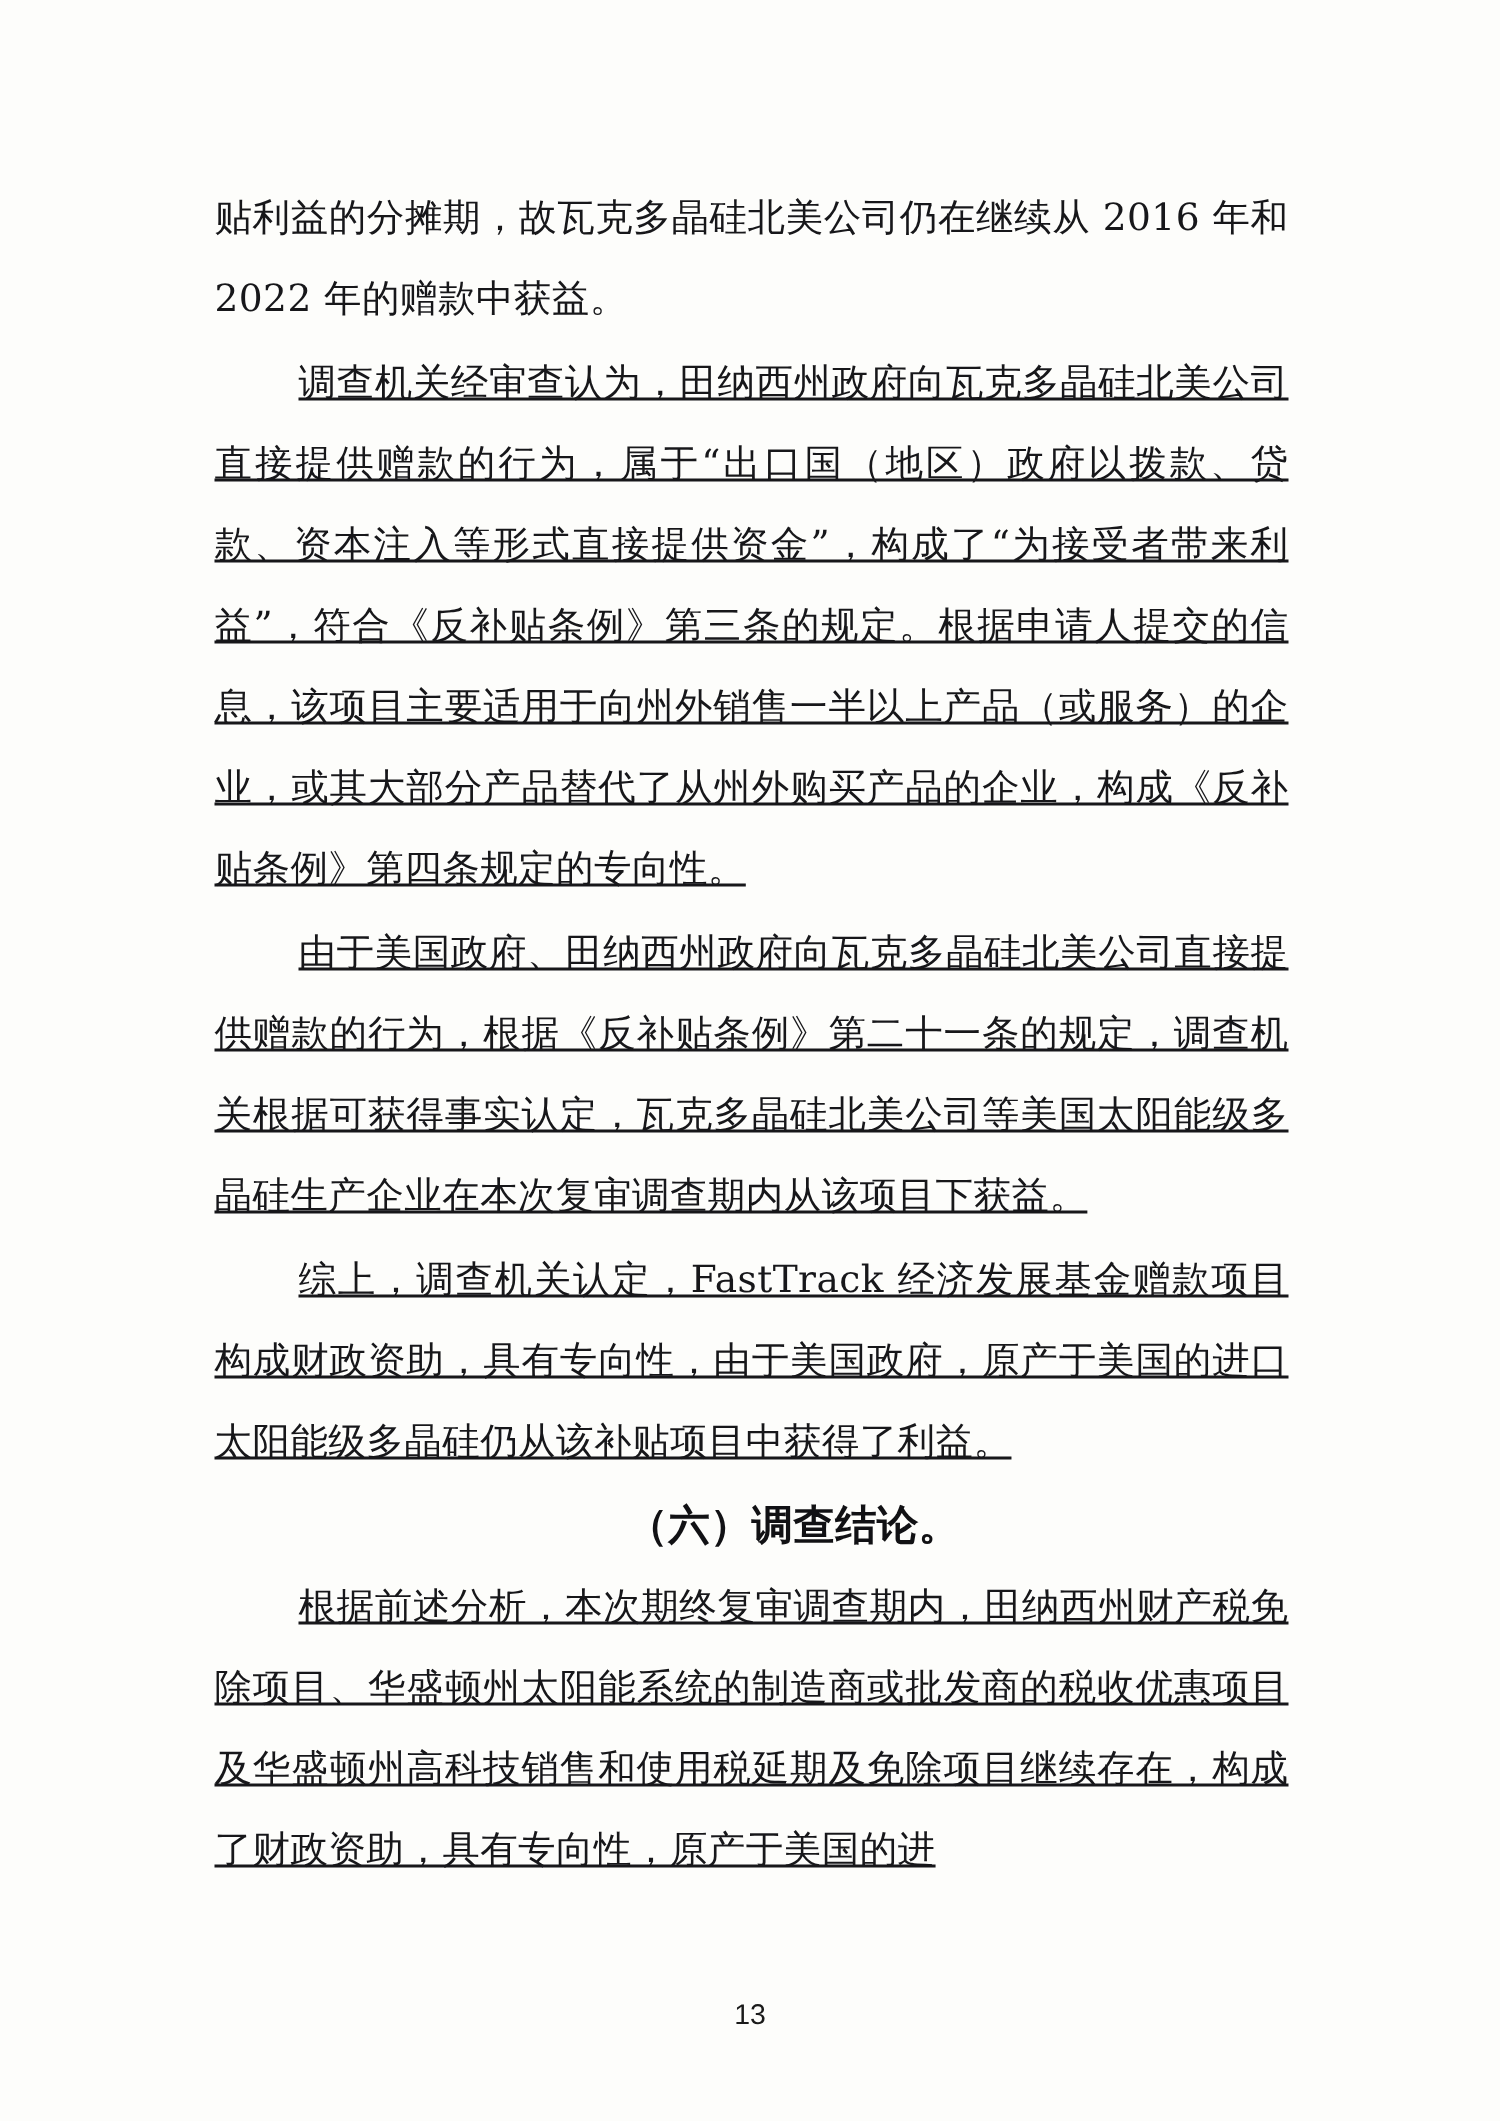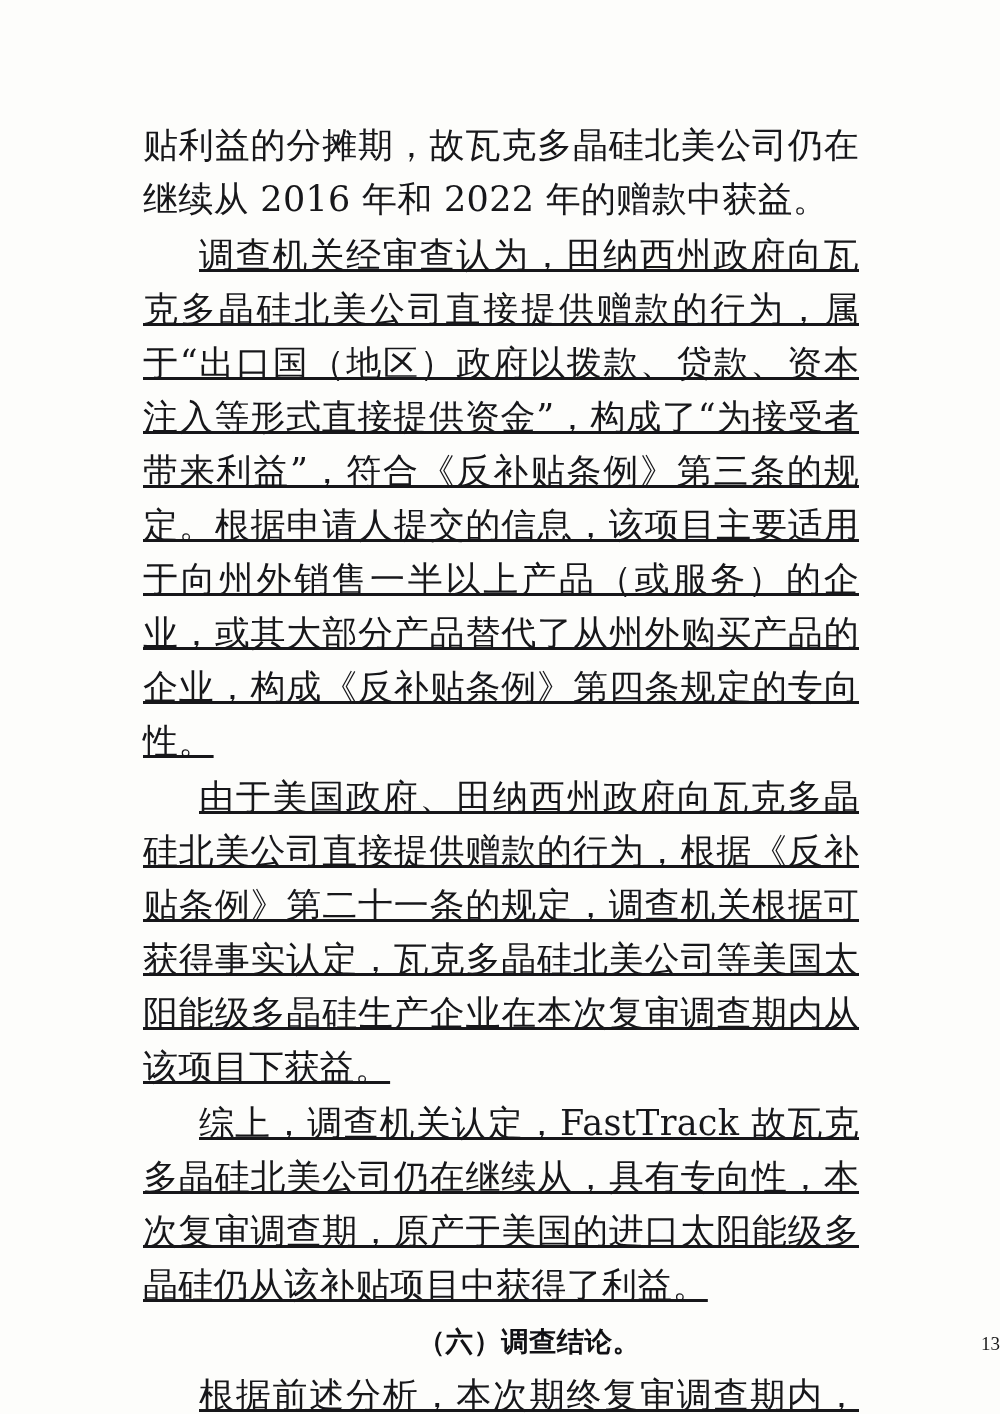--- a/index.html
+++ b/index.html
@@ -24,21 +24,21 @@
     overflow: hidden;
   }
   .content {
     position: absolute;
     left: 143px;
     top: 118px;
     width: 716px;
   }
   p.para {
     margin: 0 0 2px 0;
-    font-size: 35px;
+    font-size: 25px;
     line-height: 54px;
     text-align: justify;
     text-justify: inter-ideograph;
     text-indent: 0;
     letter-spacing: 0.3px;
     color: #17171a;
   }
   p.indent {
     text-indent: 56px;
     text-decoration: underline;
@@ -51,39 +51,39 @@
     text-indent: 56px;
     letter-spacing: 0.3px;
     color: #111114;
     text-align: center;
   }
   .pagenum {
     position: absolute;
     left: 0;
     top: 1333px;
     width: 1000px;
-    text-align: right;
+    text-align: center;
     font-size: 19px;
-    font-family: Liberation Serif, serif;
+    font-family: Liberation Sans, sans-serif;
     color: #1a1a1a;
   }
 </style>
 </head>
 <body>
 
 <div class="page">
   <div class="content">
 
     <p class="para">贴利益的分摊期，故瓦克多晶硅北美公司仍在继续从 2016 年和 2022 年的赠款中获益。</p>
 
     <p class="para indent">调查机关经审查认为，田纳西州政府向瓦克多晶硅北美公司直接提供赠款的行为，属于“出口国（地区）政府以拨款、贷款、资本注入等形式直接提供资金”，构成了“为接受者带来利益”，符合《反补贴条例》第三条的规定。根据申请人提交的信息，该项目主要适用于向州外销售一半以上产品（或服务）的企业，或其大部分产品替代了从州外购买产品的企业，构成《反补贴条例》第四条规定的专向性。</p>
 
     <p class="para indent">由于美国政府、田纳西州政府向瓦克多晶硅北美公司直接提供赠款的行为，根据《反补贴条例》第二十一条的规定，调查机关根据可获得事实认定，瓦克多晶硅北美公司等美国太阳能级多晶硅生产企业在本次复审调查期内从该项目下获益。</p>
 
-    <p class="para indent">综上，调查机关认定，FastTrack 故瓦克多晶硅北美公司仍在继续从，具有专向性，本次复审调查期，原产于美国的进口太阳能级多晶硅仍从该补贴项目中获得了利益。</p>
+    <p class="para indent">综上，调查机关认定，FastTrack 经济发展基金赠款项目构成财政资助，具有专向性，由于美国政府，原产于美国的进口太阳能级多晶硅仍从该补贴项目中获得了利益。</p>
 
     <p class="heading">（六）调查结论。</p>
 
     <p class="para indent">根据前述分析，本次期终复审调查期内，田纳西州财产税免除项目、华盛顿州太阳能系统的制造商或批发商的税收优惠项目及华盛顿州高科技销售和使用税延期及免除项目继续存在，构成了财政资助，具有专向性，原产于美国的进</p>
 
   </div>
 
   <div class="pagenum">13</div>
 </div>
 

